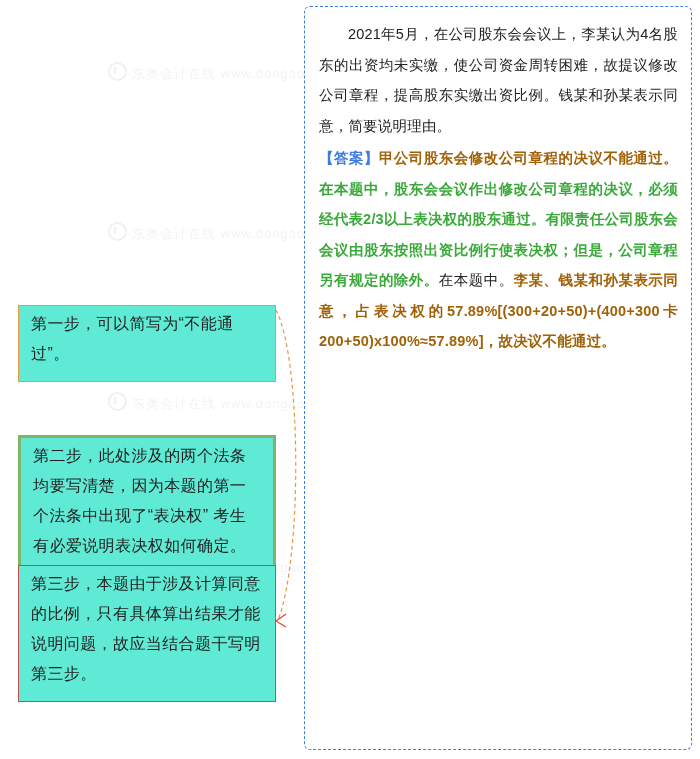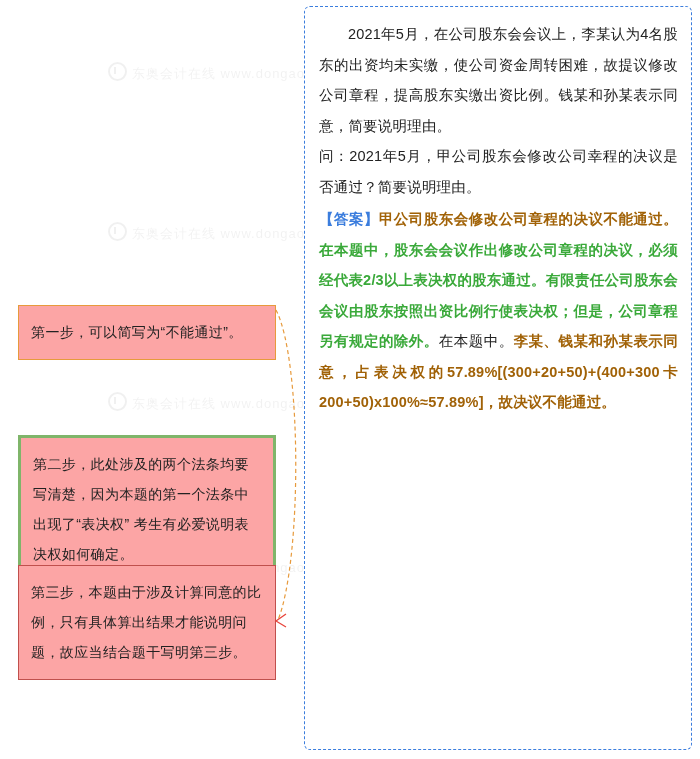--- a/index.html
+++ b/index.html
@@ -49,26 +49,26 @@
     left: 10px;
     top: 0;
     width: 282px;
     height: 759px;
   }
   .step-box {
     position: absolute;
     left: 8px;
     width: 258px;
     box-sizing: border-box;
-    padding: 11px 12px 12px 12px;
-    font-size: 14px;
+    padding: 3px 12px 12px 12px;
+    font-size: 16px;
     line-height: 30px;
     color: #222222;
     letter-spacing: 0.4px;
-    background: #fca5a5;
+    background: #5eead4;
   }
   #step-1 { top: 305px; border: 1px solid #e79a3c; }
   #step-2 { top: 390px; border: 3px solid #a3a3a3; margin-top: 45px; }
   #step-3 { top: 565px; border: 1px solid #c0504d; }
 
   
   #right-panel {
     position: absolute;
     left: 304px;
     top: 6px;
@@ -137,21 +137,18 @@
   <path d="M14 314 L4 321 L14 327" stroke="#e8453c" stroke-width="1.3" fill="none"></path>
 </svg>
 
 <div id="right-panel">
 
 
   <p class="rp p-example p-indent">
     <span>2021年5月，在公司股东会会议上，李某认为4名股东的出资均未实缴，使公司资金周转困难，故提议修改公司章程，提高股东实缴出资比例。钱某和孙某表示同意，简要说明理由。</span>
   </p>
 
-  <p class="rp q-line">
-    <span>问：2021年5月，甲公司股东会修改公司幸程的决议是否通过？简要说明理由。</span>
-  </p>
 
   <p class="rp answer-block">
     <span class="ans-label">【答案】</span><span class="ans-red">甲公司股东会修改公司章程的决议不能通过。</span><span class="ans-green">在本题中，股东会会议作出修改公司章程的决议，必须经代表2/3以上表决权的股东通过。有限责任公司股东会会议由股东按照出资比例行使表决权；但是，公司章程另有规定的除外。</span><span class="ans-black">在本题中。</span><span class="ans-red">李某、钱某和孙某表示同意，占表决权的57.89%[(300+20+50)+(400+300卡200+50)x100%≈57.89%]，故决议不能通过。</span>
   </p>
 
 </div>
 
 </body></html>

